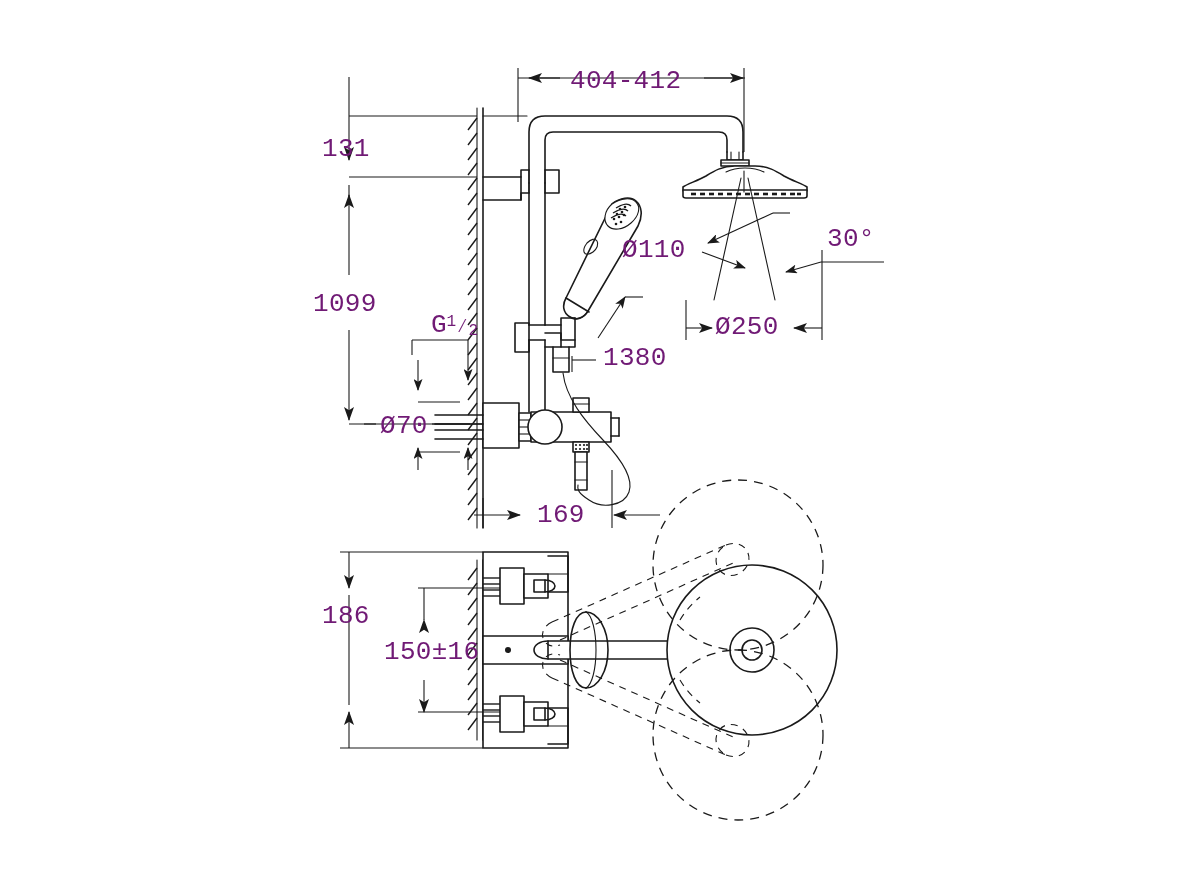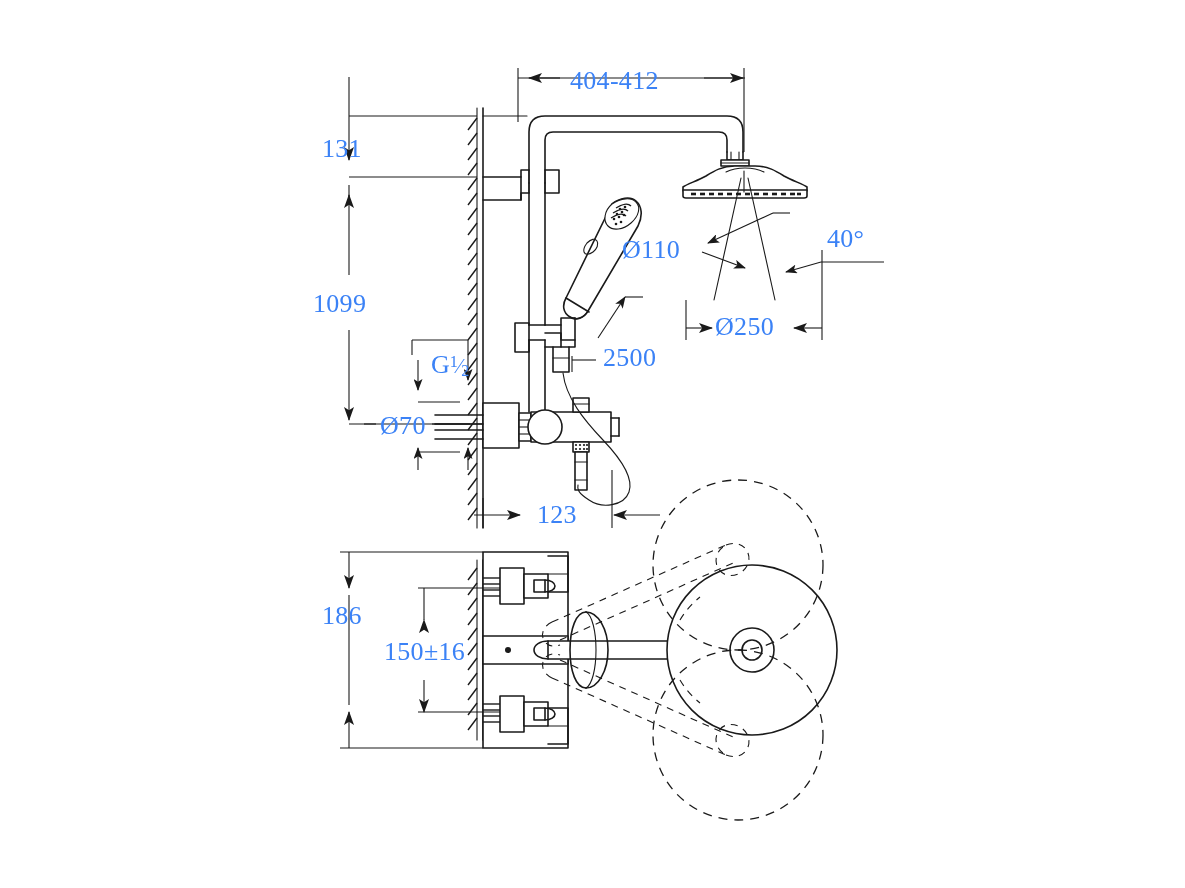--- a/index.html
+++ b/index.html
@@ -6,21 +6,21 @@
   body{width:1185px;height:888px;overflow:hidden;font-family:"Liberation Sans",sans-serif;}
   #stage{position:relative;width:1185px;height:888px;background:#fff;}
   svg#dwg{position:absolute;left:0;top:0;width:1185px;height:888px;display:block;}
   .ln{fill:none;stroke:#1a1a1a;stroke-width:1.6;stroke-linecap:round;stroke-linejoin:round;}
   .ln-thin{fill:none;stroke:#1a1a1a;stroke-width:1.1;stroke-linecap:round;stroke-linejoin:round;}
   .dim{fill:none;stroke:#1a1a1a;stroke-width:1.1;stroke-linecap:butt;}
   .dash{fill:none;stroke:#1a1a1a;stroke-width:1.3;stroke-dasharray:9 7;stroke-linecap:butt;}
   .dashfine{fill:none;stroke:#1a1a1a;stroke-width:1.1;stroke-dasharray:7 6;stroke-linecap:butt;}
   .fillw{fill:#ffffff;stroke:#1a1a1a;stroke-width:1.6;stroke-linejoin:round;}
   .fillw-t{fill:#ffffff;stroke:#1a1a1a;stroke-width:1.1;stroke-linejoin:round;}
-  .lbl{position:absolute;color:#3b82f6;font-family:Liberation Serif, serif;white-space:nowrap;}
+  .lbl{position:absolute;color:#701a75;font-family:Liberation Mono, monospace;white-space:nowrap;}
   .lbl-dim{font-size:26px;letter-spacing:0.3px;}
   .lbl-frac{font-size:26px;}
   .frac{display:inline-block;vertical-align:-0.1em;font-size:0.62em;line-height:1;position:relative;top:-0.12em;}
   .frac .num{position:relative;top:-0.38em;}
   .frac .den{position:relative;top:0.22em;}
   .frac .sl{font-size:1.25em;position:relative;top:0.04em;}
 </style>
 </head>
 <body>
 
@@ -405,31 +405,31 @@
     </g>
   </g>
 </svg>
 
 <div class="lbl lbl-dim" style="left:322px;top:134px;">131</div>
 
 <div class="lbl lbl-dim" style="left:570px;top:66px;">404-412</div>
 
 <div class="lbl lbl-dim" style="left:313px;top:289px;">1099</div>
 
-<div class="lbl lbl-frac" style="left:431px;top:310px;margin-top:40px;"><span>G</span><span class="frac"><span class="num">1</span><span class="sl">⁄</span><span class="den">2</span></span></div>
+<div class="lbl lbl-frac" style="left:431px;top:310px;"><span>G</span><span class="frac"><span class="num">1</span><span class="sl">⁄</span><span class="den">2</span></span></div>
 
 <div class="lbl lbl-dim" style="left:380px;top:411px;">Ø70</div>
 
 <div class="lbl lbl-dim" style="left:622px;top:235px;">Ø110</div>
 
-<div class="lbl lbl-dim" style="left:603px;top:343px;">2500</div>
+<div class="lbl lbl-dim" style="left:603px;top:343px;">1380</div>
 
 <div class="lbl lbl-dim" style="left:715px;top:312px;">Ø250</div>
 
-<div class="lbl lbl-dim" style="left:827px;top:224px;">40°</div>
-
-<div class="lbl lbl-dim" style="left:537px;top:500px;">123</div>
+<div class="lbl lbl-dim" style="left:827px;top:224px;">30°</div>
+
+<div class="lbl lbl-dim" style="left:537px;top:500px;">169</div>
 
 <div class="lbl lbl-dim" style="left:322px;top:601px;">186</div>
 
 <div class="lbl lbl-dim" style="left:384px;top:637px;">150±16</div>
 
 </div>
 
 </body></html>

